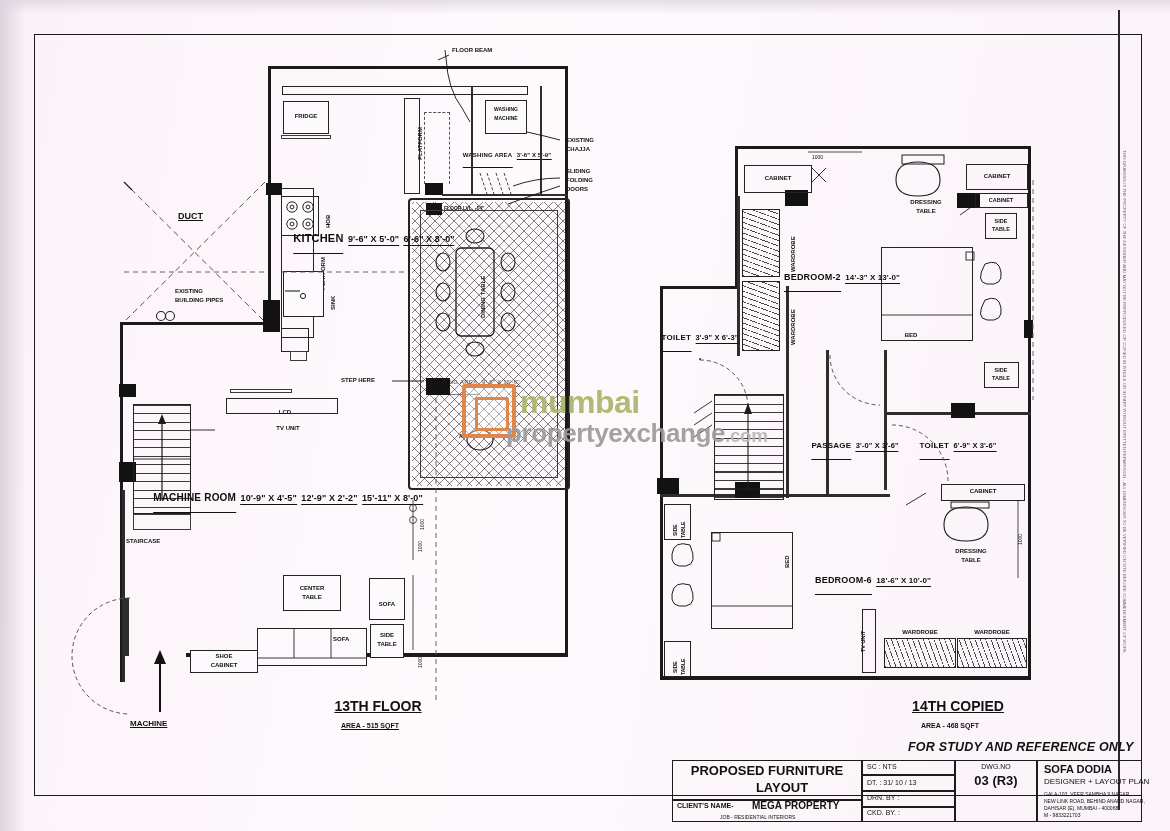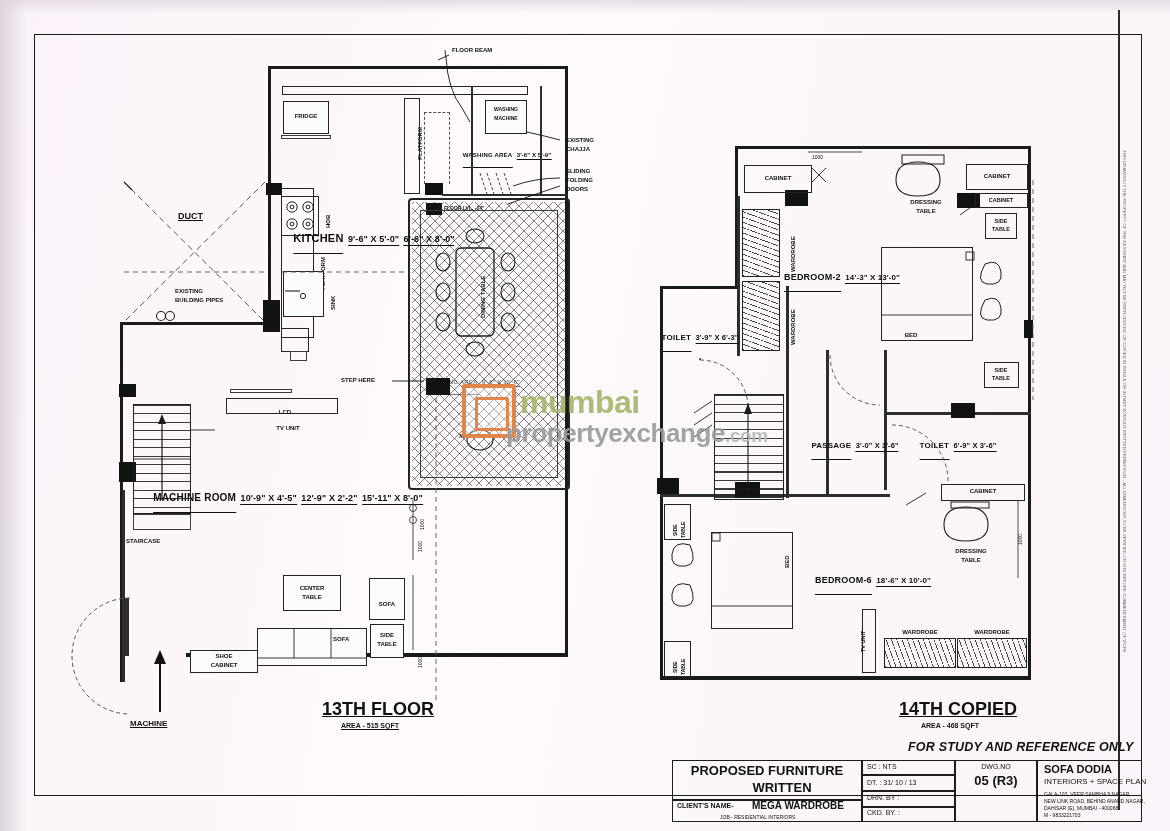--- a/index.html
+++ b/index.html
@@ -78,21 +78,21 @@
   .t5  { font-size:5px; }
   .t55 { font-size:5.5px; }
   .t6  { font-size:6px; }
   .t7  { font-size:7px; }
   .t75 { font-size:7.5px; }
   .t8  { font-size:8px; }
   .t9  { font-size:9px; }
   .t10 { font-size:10px; }
   .t11 { font-size:11px; }
   .t13 { font-size:13px; }
-  .t17 { font-size:18px; }
+  .t17 { font-size:14px; }
   .bold { font-weight:bold; }
   .ul { text-decoration: underline; }
   .vert { transform: rotate(-90deg); transform-origin: 0 0; }
 
   
   .roomlbl { position:absolute; text-align:center; transform:translateX(-50%); color:#0d0d0d; }
   .roomlbl .rn {
     font-weight:bold; letter-spacing:0.2px;
     border-bottom:1px solid #111; display:inline-block; padding-bottom:9px;
   }
@@ -552,45 +552,45 @@
       <span>propertyexchange</span><span class="dotcom">.com</span>
     </div>
   </div>
 
   <div class="study-note">FOR STUDY AND REFERENCE ONLY</div>
 
   <div class="titleblock">
 
     <div class="tb-cell" style="left:0; top:0; width:190px; height:40px;"></div>
     <div class="lbl t13 bold c" style="left:95px; top:4px;">PROPOSED FURNITURE</div>
-    <div class="lbl t13 bold c" style="left:110px; top:21px;">WRITTEN</div>
+    <div class="lbl t13 bold c" style="left:110px; top:21px;">LAYOUT</div>
 
     <div class="tb-cell" style="left:0; top:40px; width:190px; height:22px;"></div>
     <div class="lbl t7 bold" style="left:5px; top:42px;">CLIENT'S NAME-</div>
-    <div class="lbl t10 bold" style="left:80px; top:40px;">MEGA WARDROBE</div>
+    <div class="lbl t10 bold" style="left:80px; top:40px;">MEGA PROPERTY</div>
     <div class="lbl t5" style="left:48px; top:55px;">JOB - RESIDENTIAL INTERIORS</div>
 
     <div class="tb-cell" style="left:190px; top:0; width:93px; height:15px;"></div>
     <div class="lbl t7" style="left:195px; top:3px;">SC : NTS</div>
 
     <div class="tb-cell" style="left:190px; top:15px; width:93px; height:16px;"></div>
     <div class="lbl t7" style="left:195px; top:19px;">DT. : 31/ 10 / 13</div>
 
     <div class="tb-cell" style="left:190px; top:31px; width:93px; height:16px;"></div>
     <div class="lbl t7" style="left:195px; top:34px;">DRN. BY :</div>
 
     <div class="tb-cell" style="left:190px; top:47px; width:93px; height:15px;"></div>
     <div class="lbl t7" style="left:195px; top:49px;">CKD. BY. :</div>
 
     <div class="tb-cell" style="left:283px; top:0; width:82px; height:62px;"></div>
     <div class="lbl t7 c" style="left:324px; top:3px;">DWG.NO</div>
-    <div class="lbl t13 bold c" style="left:324px; top:14px;">05 (R3)</div>
+    <div class="lbl t13 bold c" style="left:324px; top:14px;">03 (R3)</div>
 
     <div class="tb-cell" style="left:365px; top:0; width:105px; height:62px;"></div>
     <div class="lbl t11 bold" style="left:372px; top:3px;">SOFA DODIA</div>
-    <div class="lbl t8" style="left:372px; top:18px;">INTERIORS + SPACE PLAN</div>
+    <div class="lbl t8" style="left:372px; top:18px;">DESIGNER + LAYOUT PLAN</div>
     <div class="lbl t5" style="left:372px; top:32px;">GALA-103, VEER SAMBHAJI NAGAR,</div>
     <div class="lbl t5" style="left:372px; top:39px;">NEW LINK ROAD, BEHIND ANAND NAGAR,</div>
     <div class="lbl t5" style="left:372px; top:46px;">DAHISAR (E), MUMBAI - 400068.</div>
     <div class="lbl t5" style="left:372px; top:53px;">M - 9833221703</div>
   </div>
 
 </div>
 
 </body></html>

